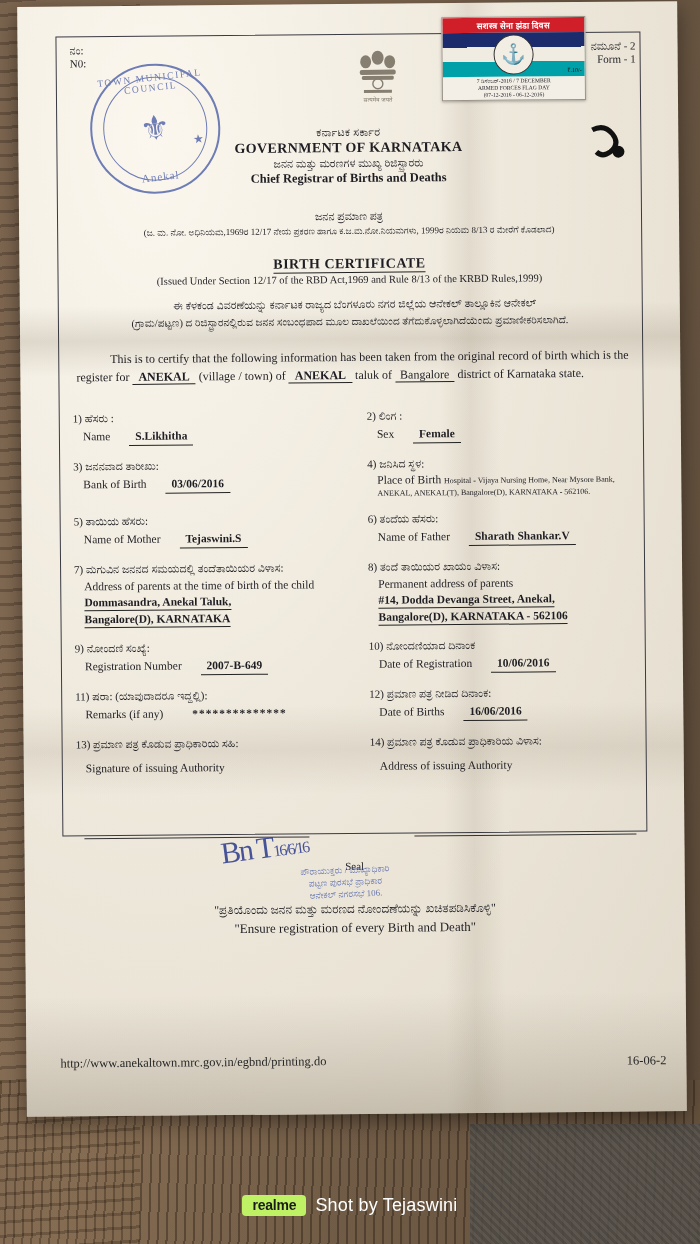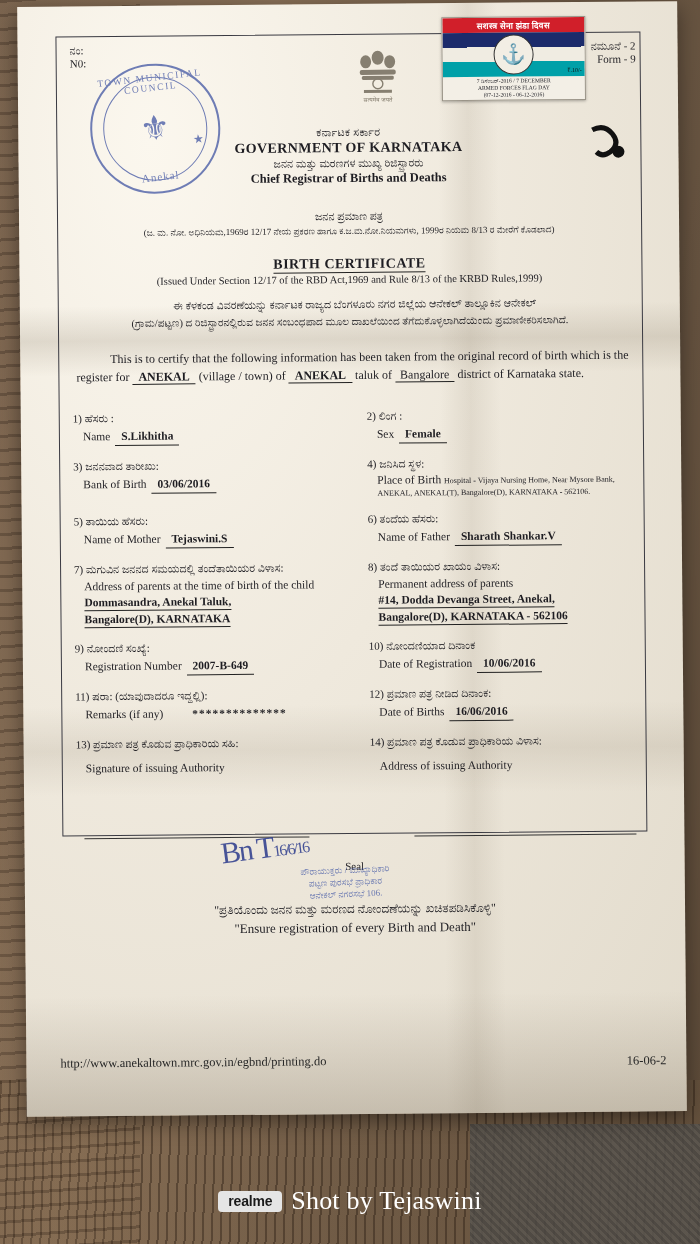--- a/index.html
+++ b/index.html
@@ -174,21 +174,21 @@
   .ul-thin { border-bottom: 1px solid #222; padding: 0 5px; }
 
   
   .fields { position: absolute; left: 52px; top: 404px; width: 560px; font-size: 11.5px; }
   .frow { display: flex; width: 100%; margin-bottom: 2px; }
   .fcol { width: 50%; padding-right: 8px; }
   .fcol.right { padding-left: 14px; }
   .klabel { font-size: 11px; line-height: 17px; }
   .elabel { font-size: 11.5px; line-height: 18px; padding-left: 10px; }
   .val {
-    font-weight: bold; border-bottom: 1px solid #222; padding: 0 6px; margin-left: 2px;
+    font-weight: bold; border-bottom: 1px solid #222; padding: 0 6px; margin-left: 16px;
     display: inline-block;
     font-family: Liberation Serif, serif;
   }
   .small-addr { font-size: 8px; line-height: 10px; padding-left: 10px; }
 
   .blk { padding-left: 10px; font-size: 11.5px; line-height: 16px; }
   .blk .bold-ul { font-weight: bold; border-bottom: 1px solid #222; display: inline-block; }
 
   .remark-stars { letter-spacing: 1px; font-weight: bold; padding-left: 26px; }
 
@@ -218,25 +218,25 @@
   .url { position: absolute; left: 34px; top: 1050px; font-size: 12.5px; color: #262626; }
   .urlright { position: absolute; right: 20px; top: 1052px; font-size: 12.5px; color: #262626; }
 
   
   .wm {
     position: absolute; left: 0; right: 0; bottom: 28px;
     text-align: center; color: #fff;
   }
   .wm-row1 { display: flex; align-items: center; justify-content: center; gap: 9px; }
   .wm-badge {
-    background: #e5e5e5; color: #1a1a1a; font-size: 14px; font-weight: bold;
+    background: #bef264; color: #1a1a1a; font-size: 14px; font-weight: bold;
     padding: 2px 10px 3px; border-radius: 4px; font-family: "Liberation Sans", sans-serif;
     letter-spacing: -0.2px;
   }
-  .wm-shot { font-size: 26px; font-family: Liberation Serif, serif; letter-spacing: .2px; text-align: center; }
+  .wm-shot { font-size: 18px; font-family: Liberation Sans, sans-serif; letter-spacing: .2px; text-align: center; }
   .wm-row2 { margin-top: 6px; font-size: 14px; font-family: "Liberation Sans", sans-serif; }
 </style>
 </head>
 <body>
 
 <div id="backdrop">
   <div class="grainA"></div>
   <div class="grainB"></div>
   <div class="cloth"></div>
 </div>
@@ -250,21 +250,21 @@
 
   <div class="border-frame"></div>
 
   <div class="topleft">
     <div>ನಂ:</div>
     <div>N0:</div>
   </div>
 
   <div class="topright">
     <div>ನಮೂನೆ - 2</div>
-    <div>Form - 9</div>
+    <div>Form - 1</div>
   </div>
 
   <div class="emblem-centre">
     <svg viewBox="0 0 60 66" width="60" height="66">
       <g fill="#6c6455">
         <ellipse cx="30" cy="18" rx="6" ry="7"></ellipse>
         <ellipse cx="18" cy="22" rx="5.5" ry="6.5"></ellipse>
         <ellipse cx="42" cy="22" rx="5.5" ry="6.5"></ellipse>
         <rect x="12" y="30" width="36" height="5" rx="2"></rect>
         <rect x="14" y="36" width="32" height="4" rx="1.5"></rect>

